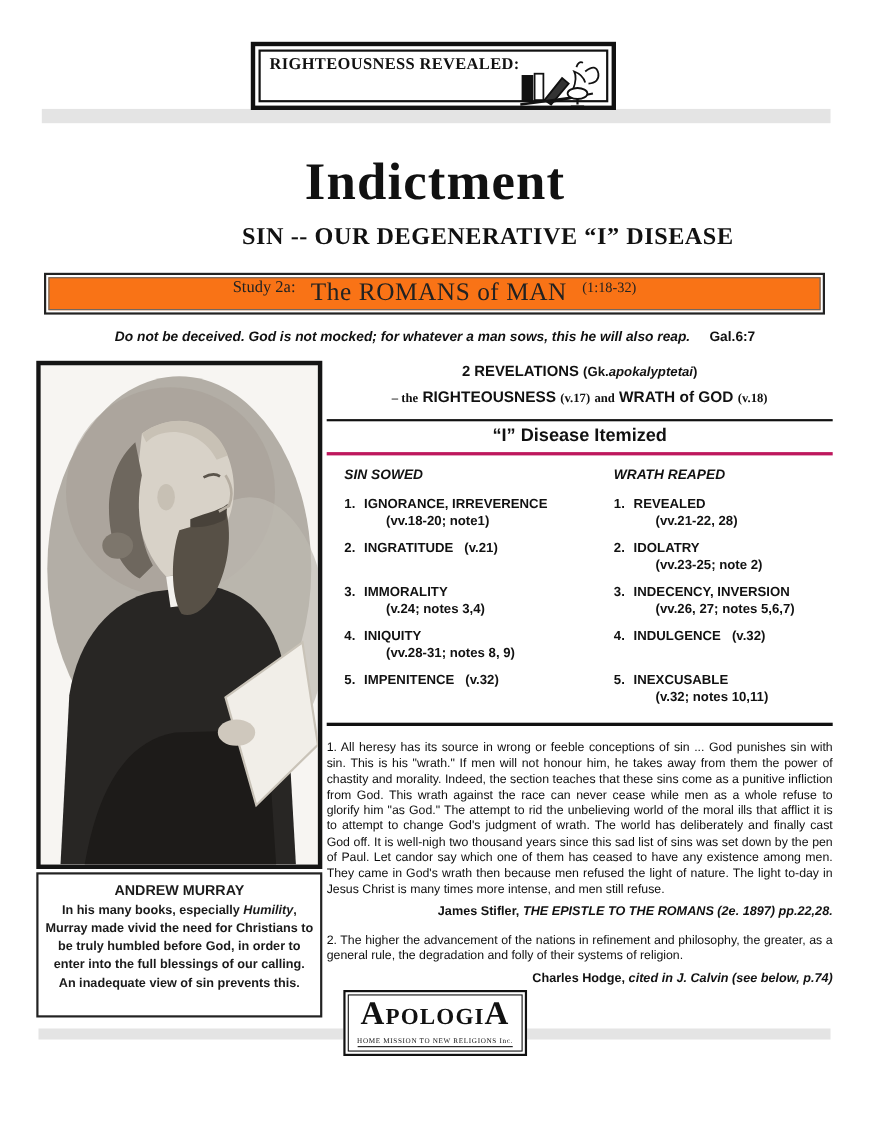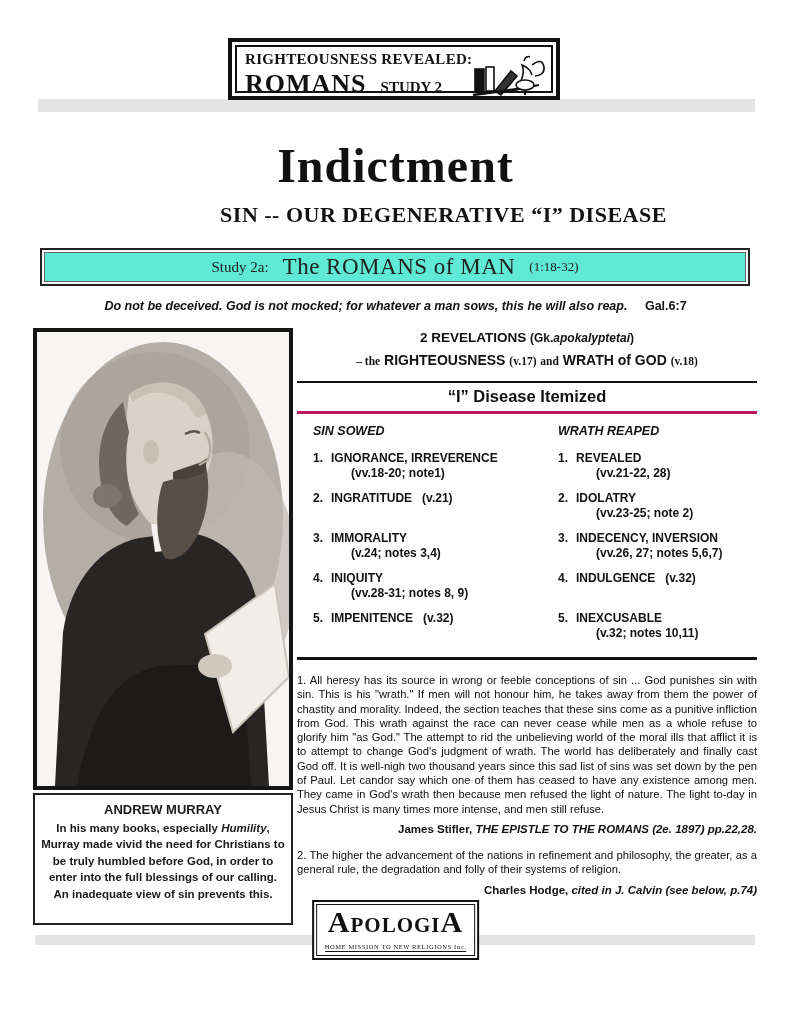--- a/index.html
+++ b/index.html
@@ -31,22 +31,22 @@
   .sub-title{
     position:absolute;top:202px;left:0;width:100%;text-align:center;
     font-family:"Liberation Serif",serif;font-size:22px;font-weight:bold;letter-spacing:.5px;padding-left:48px;
   }
   
   .study-bar{
     position:absolute;left:40px;top:248px;width:710px;height:38px;
     border:2px solid #222;background:#fff;padding:2px;box-sizing:border-box;
   }
   .study-bar-inner{
-    width:100%;height:100%;box-sizing:border-box;border:1px solid #666;background:#5eead4;
-    display:flex;align-items:center;justify-content:center;gap:14px;
+    width:100%;height:100%;box-sizing:border-box;border:1px solid #666;background:#f97316;
+    display:flex;align-items:flex-start;justify-content:center;gap:14px;
     font-family:"Liberation Serif",serif;
   }
   .sb-label{font-size:15px;color:#222;}
   .sb-heading{font-size:23px;letter-spacing:.5px;color:#222;}
   .sb-verses{font-size:13px;color:#222;}
   
   .epigraph{
     position:absolute;top:299px;left:0;width:100%;text-align:center;
     font-size:12.5px;font-weight:bold;
   }
@@ -107,24 +107,20 @@
 </head>
 <body>
 
 <div class="page">
 
   <div class="gray-bar" style="top:99px;"></div>
 
   <div class="header-box">
     <div class="header-box-inner">
       <div class="hb-line1">RIGHTEOUSNESS REVEALED:</div>
-      <div class="hb-line2">
-        <span class="hb-romans">ROMANS</span>
-        <span class="hb-study">STUDY 2</span>
-      </div>
       <div class="hb-illustration">
         <svg width="78" height="50" viewBox="0 0 78 50">
           <g fill="none" stroke="#111" stroke-width="1.6">
             <rect x="6" y="18" width="9" height="22" fill="#111"></rect>
             <rect x="17" y="16" width="8" height="24"></rect>
             <path d="M26 40 L42 20 L48 25 L32 44 Z" fill="#333"></path>
             <path d="M4 44 L64 36" stroke-width="2.4"></path>
             <path d="M30 42 L70 34" stroke-width="2"></path>
             <path d="M52 30 q4 -10 1 -16 q8 3 10 10"></path>
             <ellipse cx="56" cy="34" rx="9" ry="5" fill="#fff"></ellipse>

